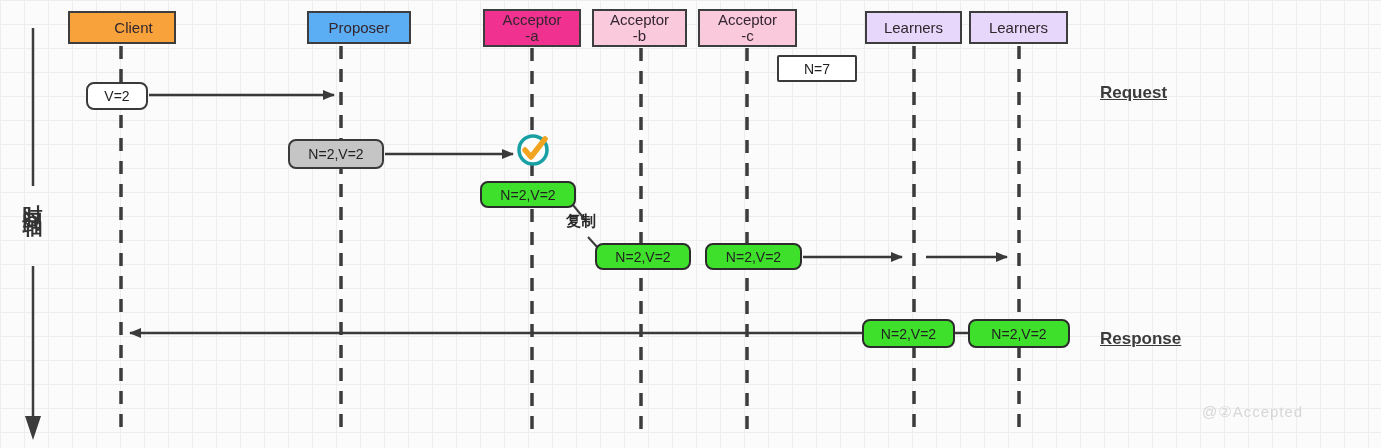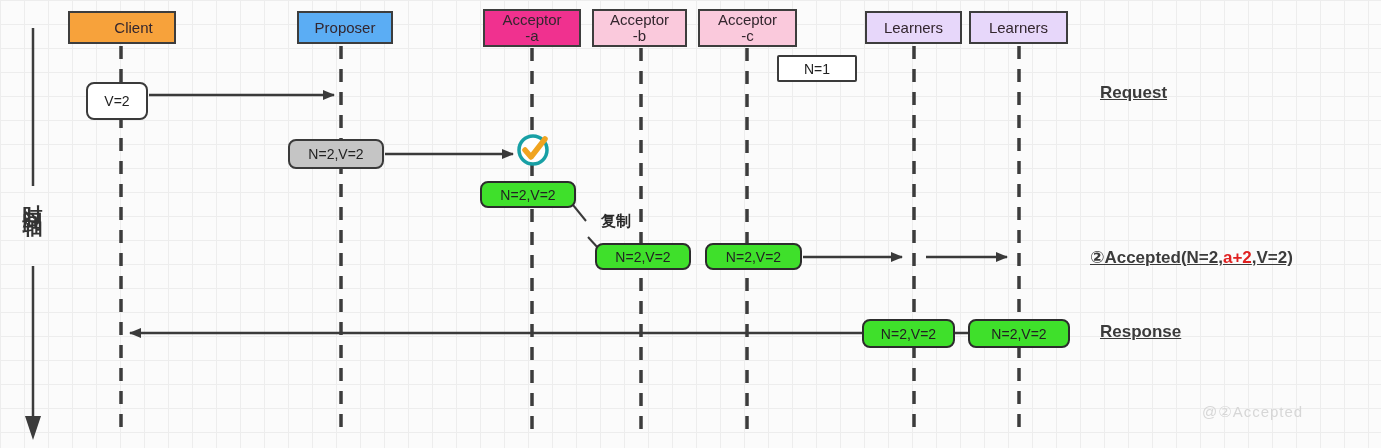--- a/index.html
+++ b/index.html
@@ -69,21 +69,20 @@
     letter-spacing: 6px;
     color: #333;
   }
   #copy-label {
     position: absolute;
     left: 566px;
     top: 212px;
     font-size: 15px;
     font-weight: 600;
     color: #2a2a2a;
-    margin-left: 35px;
   }
   #watermark {
     position: absolute;
     left: 1202px;
     top: 403px;
     font-size: 15px;
     color: #d7d7d7;
     letter-spacing: 1px;
   }
 </style>
@@ -123,43 +122,40 @@
     <line x1="573" y1="205" x2="586" y2="221" stroke="#3a3a3a" stroke-width="2"></line>
     <line x1="588" y1="237" x2="598" y2="248" stroke="#3a3a3a" stroke-width="2"></line>
 
     <g>
       <circle cx="533" cy="150" r="14" fill="#ffffff" stroke="#18a0a5" stroke-width="3.5"></circle>
       <path d="M525,150 l6,7 l14,-18" fill="none" stroke="#f0a420" stroke-width="5.5" stroke-linecap="round" stroke-linejoin="round"></path>
     </g>
   </svg>
 
   <div class="actor" style="left: 68px; top: 11px; width: 108px; height: 33px; background-color: rgb(247, 162, 59); padding-left: 23px;">Client</div>
-  <div class="actor" style="left: 297px; top: 11px; width: 96px; height: 33px; background-color: rgb(91, 173, 244);">Proposer</div>
+  <div class="actor" style="left: 307px; top: 11px; width: 104px; height: 33px; background-color: rgb(91, 173, 244);">Proposer</div>
   <div class="actor" style="left: 483px; top: 9px; width: 98px; height: 38px; line-height: 16px; background-color: rgb(240, 49, 143);">Acceptor
 -a</div>
   <div class="actor" style="left: 592px; top: 9px; width: 95px; height: 38px; line-height: 16px; background-color: rgb(250, 201, 220);">Acceptor
 -b</div>
   <div class="actor" style="left: 698px; top: 9px; width: 99px; height: 38px; line-height: 16px; background-color: rgb(250, 201, 220);">Acceptor
 -c</div>
   <div class="actor" style="left: 865px; top: 11px; width: 97px; height: 33px; background-color: rgb(231, 215, 250);">Learners</div>
   <div class="actor" style="left: 969px; top: 11px; width: 99px; height: 33px; background-color: rgb(231, 215, 250);">Learners</div>
 
-  <div class="badge" style="left:86px;  top:82px;  width:62px;  height:38px;">V=2</div>
-  <div class="badge square" style="left:777px; top:55px;  width:80px;  height:27px;">N=1</div>
+  <div class="badge" style="left:86px;  top:82px;  width:62px;  height:28px;">V=2</div>
+  <div class="badge square" style="left:777px; top:55px;  width:80px;  height:27px;">N=7</div>
   <div class="badge gray" style="left:288px; top:139px; width:96px;  height:30px;">N=2,V=2</div>
   <div class="badge green" style="left:480px; top:181px; width:96px;  height:27px;">N=2,V=2</div>
   <div class="badge green" style="left:595px; top:243px; width:96px;  height:27px;">N=2,V=2</div>
   <div class="badge green" style="left:705px; top:243px; width:97px;  height:27px;">N=2,V=2</div>
   <div class="badge green" style="left:862px; top:319px; width:93px;  height:29px;">N=2,V=2</div>
   <div class="badge green" style="left:968px; top:319px; width:102px; height:29px;">N=2,V=2</div>
 
   <div id="time-axis-label">时间轴</div>
   <div id="copy-label">复制</div>
 
   <div class="side-note" style="left:1100px; top:83px;">Request</div>
-  <div class="side-note" style="left:1090px; top:247px;">
-    <span>②Accepted(N=2,</span><span class="hl">a+2</span><span>,V=2)</span>
-  </div>
-  <div class="side-note" style="left:1100px; top:322px;">Response</div>
+  <div class="side-note" style="left:1100px; top:329px;">Response</div>
 
   <div id="watermark">@②Accepted</div>
 
 </div>
 
 </body></html>

